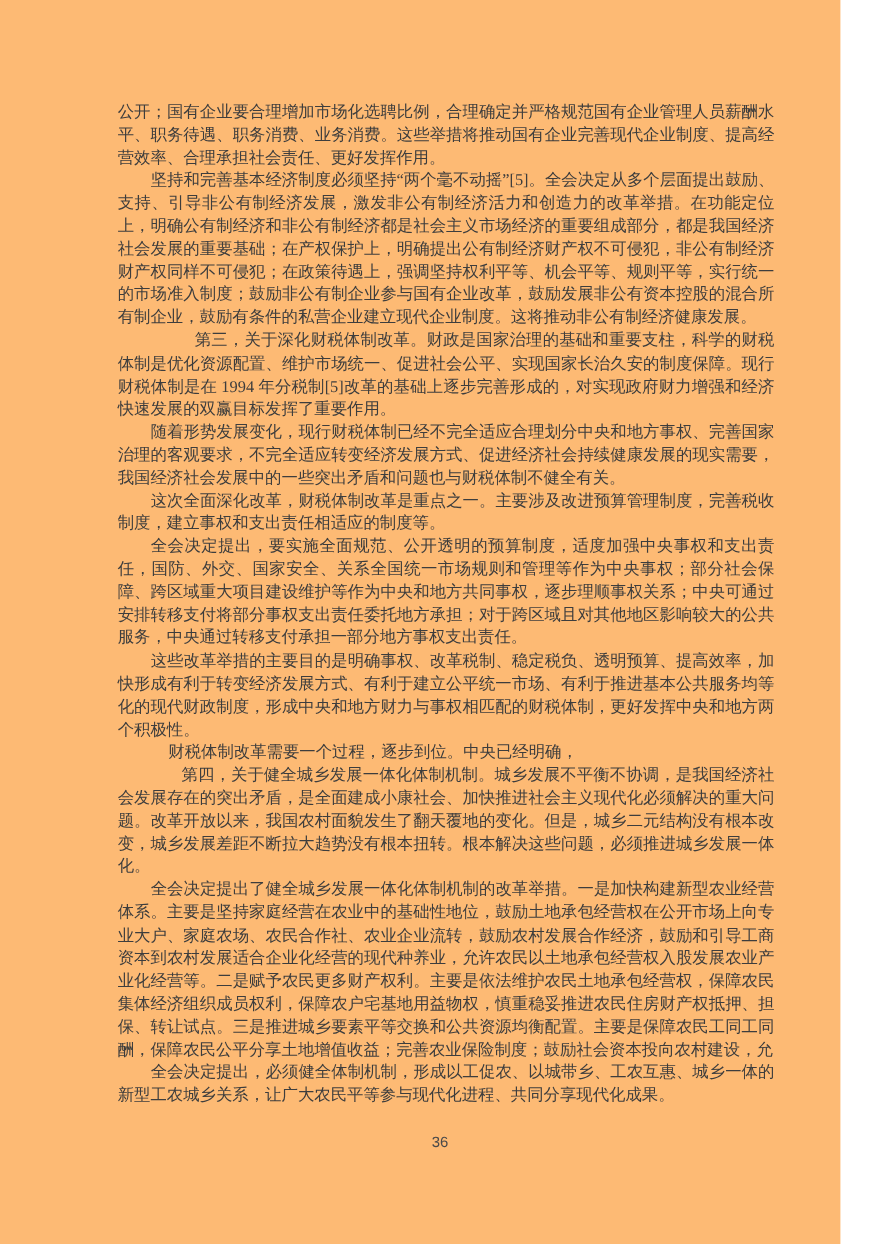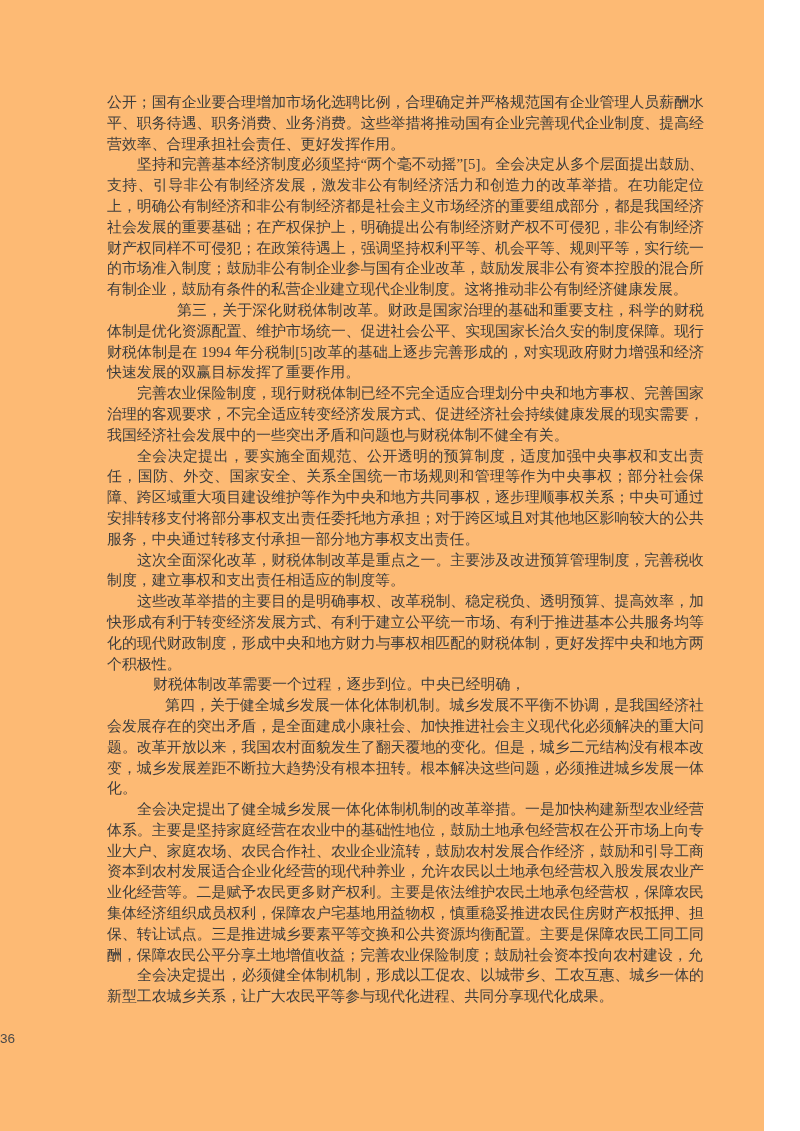--- a/index.html
+++ b/index.html
@@ -35,36 +35,37 @@
   .ind-2   { text-indent: 30px; }   
   .ind-sec3{ text-indent: 70px; }   
   .ind-sec4{ text-indent: 58px; }   
   .ind-ft1 { text-indent: 46px; }   
   .ind-ft2 { text-indent: 40px; }   
   .page-number {
     position: absolute;
     top: 1031px;
     left: 0;
     width: 800px;
+    text-align: center;
     font-family: "Liberation Sans", "DejaVu Sans", sans-serif;
     font-size: 13.5px;
     color: #4a4a4a;
   }
 </style>
 </head>
 <body>
 
 <div class="doc-page">
   <div class="doc-content">
     <p class="ind-0">公开；国有企业要合理增加市场化选聘比例，合理确定并严格规范国有企业管理人员薪酬水平、职务待遇、职务消费、业务消费。这些举措将推动国有企业完善现代企业制度、提高经营效率、合理承担社会责任、更好发挥作用。</p>
     <p class="ind-2">坚持和完善基本经济制度必须坚持“两个毫不动摇”[5]。全会决定从多个层面提出鼓励、支持、引导非公有制经济发展，激发非公有制经济活力和创造力的改革举措。在功能定位上，明确公有制经济和非公有制经济都是社会主义市场经济的重要组成部分，都是我国经济社会发展的重要基础；在产权保护上，明确提出公有制经济财产权不可侵犯，非公有制经济财产权同样不可侵犯；在政策待遇上，强调坚持权利平等、机会平等、规则平等，实行统一的市场准入制度；鼓励非公有制企业参与国有企业改革，鼓励发展非公有资本控股的混合所有制企业，鼓励有条件的私营企业建立现代企业制度。这将推动非公有制经济健康发展。</p>
     <p class="ind-sec3">第三，关于深化财税体制改革。财政是国家治理的基础和重要支柱，科学的财税体制是优化资源配置、维护市场统一、促进社会公平、实现国家长治久安的制度保障。现行财税体制是在 1994 年分税制[5]改革的基础上逐步完善形成的，对实现政府财力增强和经济快速发展的双赢目标发挥了重要作用。</p>
-    <p class="ind-2">完善农业保险制度，现行财税体制已经不完全适应合理划分中央和地方事权、完善国家治理的客观要求，不完全适应转变经济发展方式、促进经济社会持续健康发展的现实需要，我国经济社会发展中的一些突出矛盾和问题也与财税体制不健全有关。</p>
+    <p class="ind-2">随着形势发展变化，现行财税体制已经不完全适应合理划分中央和地方事权、完善国家治理的客观要求，不完全适应转变经济发展方式、促进经济社会持续健康发展的现实需要，我国经济社会发展中的一些突出矛盾和问题也与财税体制不健全有关。</p>
+    <p class="ind-2">这次全面深化改革，财税体制改革是重点之一。主要涉及改进预算管理制度，完善税收制度，建立事权和支出责任相适应的制度等。</p>
     <p class="ind-2">全会决定提出，要实施全面规范、公开透明的预算制度，适度加强中央事权和支出责任，国防、外交、国家安全、关系全国统一市场规则和管理等作为中央事权；部分社会保障、跨区域重大项目建设维护等作为中央和地方共同事权，逐步理顺事权关系；中央可通过安排转移支付将部分事权支出责任委托地方承担；对于跨区域且对其他地区影响较大的公共服务，中央通过转移支付承担一部分地方事权支出责任。</p>
-    <p class="ind-2">这次全面深化改革，财税体制改革是重点之一。主要涉及改进预算管理制度，完善税收制度，建立事权和支出责任相适应的制度等。</p>
     <p class="ind-2">这些改革举措的主要目的是明确事权、改革税制、稳定税负、透明预算、提高效率，加快形成有利于转变经济发展方式、有利于建立公平统一市场、有利于推进基本公共服务均等化的现代财政制度，形成中央和地方财力与事权相匹配的财税体制，更好发挥中央和地方两个积极性。</p>
     <p class="ind-ft1">财税体制改革需要一个过程，逐步到位。中央已经明确，</p>
     <p class="ind-sec4">第四，关于健全城乡发展一体化体制机制。城乡发展不平衡不协调，是我国经济社会发展存在的突出矛盾，是全面建成小康社会、加快推进社会主义现代化必须解决的重大问题。改革开放以来，我国农村面貌发生了翻天覆地的变化。但是，城乡二元结构没有根本改变，城乡发展差距不断拉大趋势没有根本扭转。根本解决这些问题，必须推进城乡发展一体化。</p>
     <p class="ind-2">全会决定提出了健全城乡发展一体化体制机制的改革举措。一是加快构建新型农业经营体系。主要是坚持家庭经营在农业中的基础性地位，鼓励土地承包经营权在公开市场上向专业大户、家庭农场、农民合作社、农业企业流转，鼓励农村发展合作经济，鼓励和引导工商资本到农村发展适合企业化经营的现代种养业，允许农民以土地承包经营权入股发展农业产业化经营等。二是赋予农民更多财产权利。主要是依法维护农民土地承包经营权，保障农民集体经济组织成员权利，保障农户宅基地用益物权，慎重稳妥推进农民住房财产权抵押、担保、转让试点。三是推进城乡要素平等交换和公共资源均衡配置。主要是保障农民工同工同酬，保障农民公平分享土地增值收益；完善农业保险制度；鼓励社会资本投向农村建设，允</p>
     <p class="ind-2">全会决定提出，必须健全体制机制，形成以工促农、以城带乡、工农互惠、城乡一体的新型工农城乡关系，让广大农民平等参与现代化进程、共同分享现代化成果。</p>
   </div>
   <div class="page-number">36</div>
 </div>
 
 </body></html>

